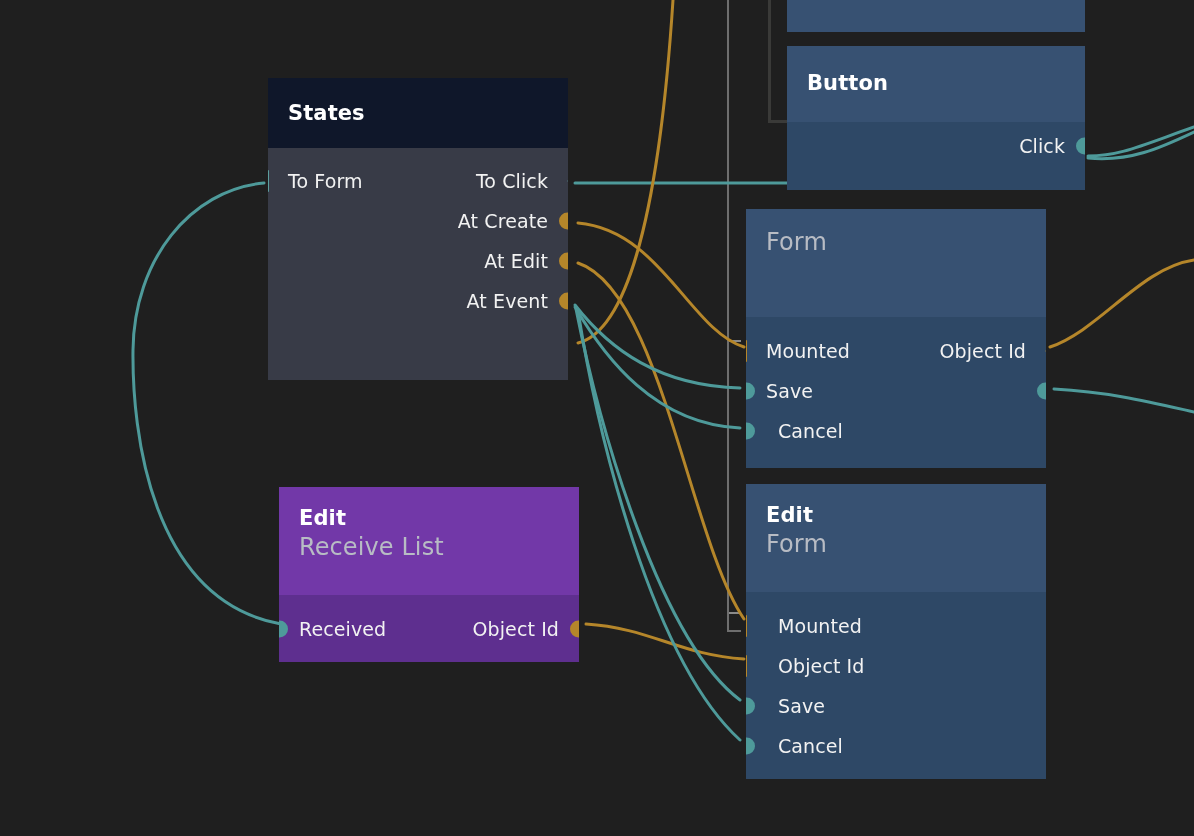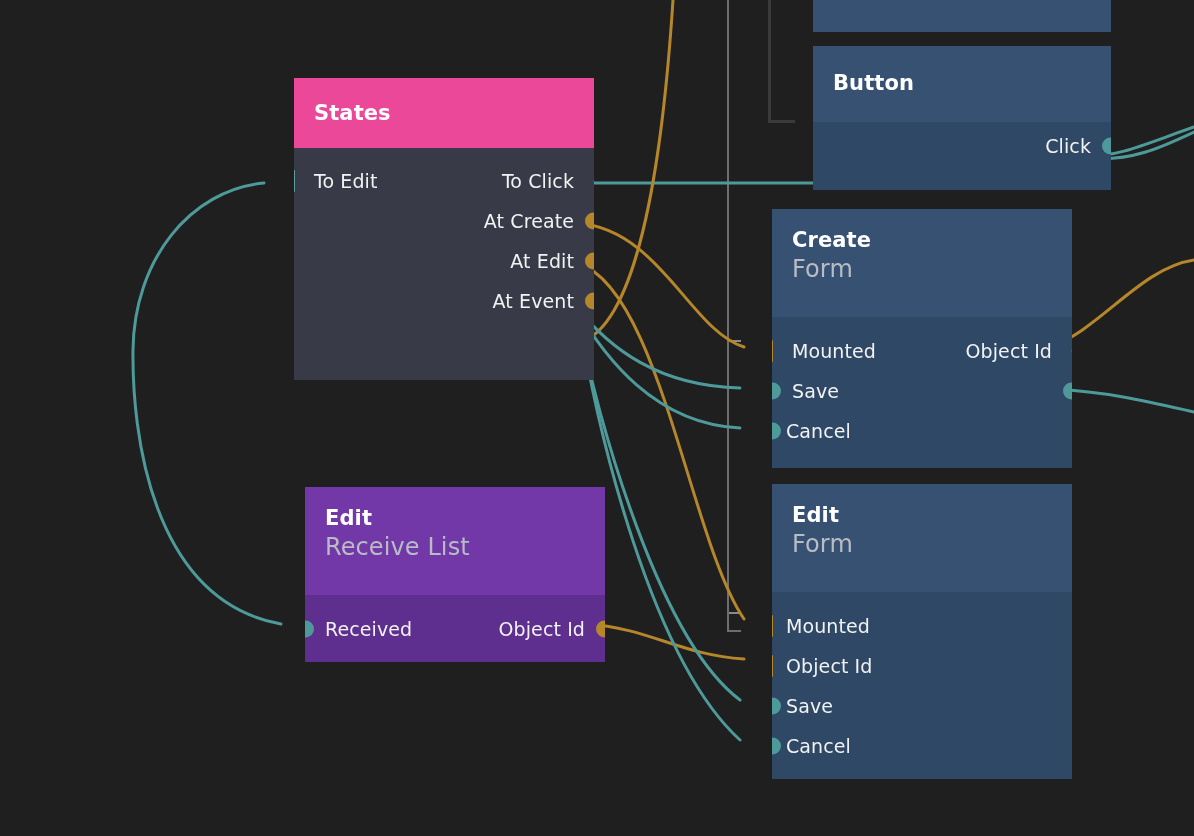--- a/index.html
+++ b/index.html
@@ -21,21 +21,20 @@
     position: absolute;
     left: 0; top: 0;
     width: 1194px;
     height: 836px;
     pointer-events: none;
   }
   .node {
     position: absolute;
     box-sizing: border-box;
     overflow: hidden;
-    margin-left: 26px;
   }
   .node-header {
     box-sizing: border-box;
     padding: 18px 20px 10px 20px;
   }
   .node-title {
     font-size: 21px;
     font-weight: bold;
     color: #ffffff;
     line-height: 1.30;
@@ -60,21 +59,21 @@
     align-items: center;
     box-sizing: border-box;
   }
   .port-label {
     font-size: 19px;
     color: #f2f2f2;
     line-height: 1;
     letter-spacing: 0.1px;
     white-space: nowrap;
   }
-  .port-row.in  { justify-content: flex-start; padding-left: 14px; }
+  .port-row.in  { justify-content: flex-start; padding-left: 32px; }
   .port-row.out { justify-content: flex-end;   padding-right: 20px; }
   .port-row.both { justify-content: space-between; padding-left: 20px; padding-right: 20px; }
 
   
   .port {
     position: absolute;
     top: 50%;
   }
   .port.dot {
     width: 17px; height: 17px;
@@ -94,21 +93,21 @@
   }
   
   .port.arrow.left  { left: -17px;  border-right: 18px solid currentColor; }
   .port.arrow.right { right: -17px; border-right: 18px solid currentColor; }
   .port.arrow.teal  { color: #5c9e9e; }
   .port.arrow.amber { color: #b5862a; }
 
   
   #node-states { left: 268px; top: 78px; width: 300px; height: 302px;
                  background: #383b47; }
-  #node-states .node-header { background: #ec4899; height: 70px; padding-top: 22px; }
+  #node-states .node-header { background: #0f172a; height: 70px; padding-top: 22px; }
 
   
   #node-button { left: 787px; top: 46px; width: 298px; height: 144px;
                  background: #2e4866; }
   #node-button .node-header { background: #375172; height: 76px; padding-top: 24px; }
 
   
   #node-partial { left: 787px; top: -40px; width: 298px; height: 72px;
                   background: #375172; }
 
@@ -208,42 +207,41 @@
     </div>
   </div>
 
   <div class="node" id="node-states">
     <div class="node-header">
       <div class="node-title">States</div>
     </div>
     <div class="node-body" style="padding-top:13px;">
       <div class="port-row both">
         <span class="port arrow left teal"></span>
-        <span class="port-label">To Edit</span>
+        <span class="port-label">To Form</span>
         <span class="port-label">To Click</span>
         <span class="port arrow right teal"></span>
       </div>
       <div class="port-row out">
         <span class="port-label">At Create</span>
         <span class="port dot right amber"></span>
       </div>
       <div class="port-row out">
         <span class="port-label">At Edit</span>
         <span class="port dot right amber"></span>
       </div>
       <div class="port-row out">
         <span class="port-label">At Event</span>
         <span class="port dot right amber"></span>
       </div>
     </div>
   </div>
 
   <div class="node" id="node-create">
     <div class="node-header">
-      <div class="node-title">Create</div>
       <div class="node-subtitle">Form</div>
     </div>
     <div class="node-body">
       <div class="port-row both">
         <span class="port arrow left amber"></span>
         <span class="port-label">Mounted</span>
         <span class="port-label">Object Id</span>
         <span class="port arrow right amber"></span>
       </div>
       <div class="port-row both">

